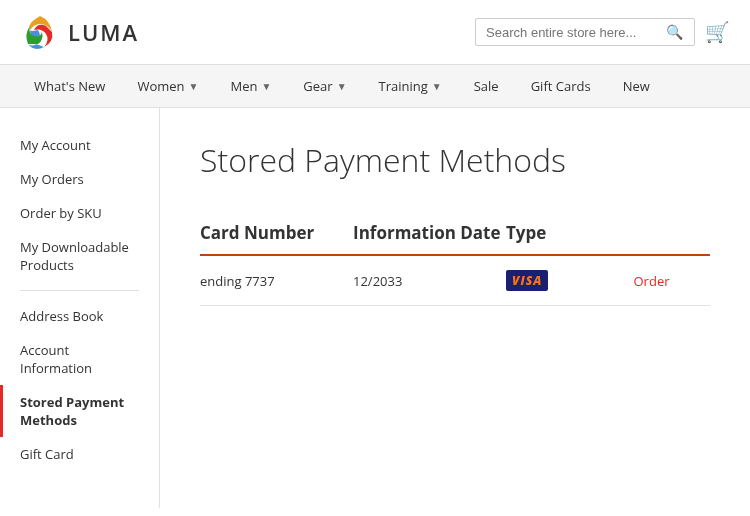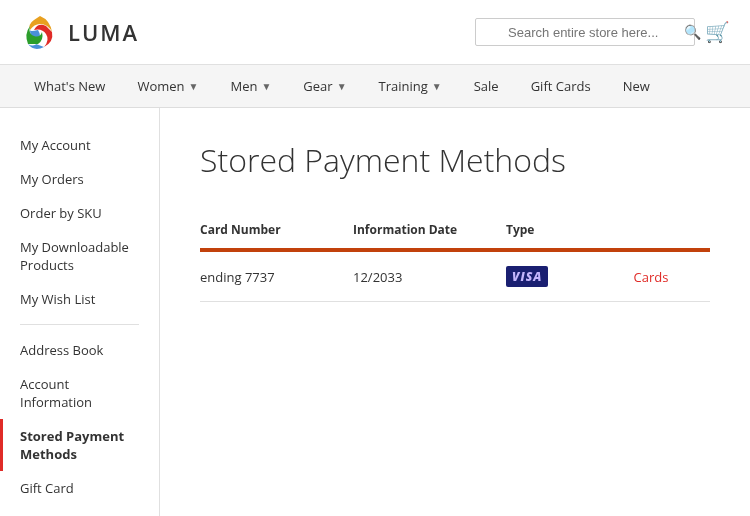--- a/index.html
+++ b/index.html
@@ -43,21 +43,20 @@
       padding: 5px 10px;
       width: 220px;
     }
     .search-box input {
       border: none;
       outline: none;
       font-size: 13px;
       color: #888;
       width: 180px;
       background: transparent;
-      margin-left: 22px;
     }
     .search-icon-btn {
       background: none;
       border: none;
       cursor: pointer;
       color: #666;
       font-size: 14px;
     }
     .cart-icon-btn {
       background: none;
@@ -131,42 +130,42 @@
       margin-bottom: 30px;
     }
 
     
     .payment-table {
       width: 100%;
       border-collapse: collapse;
     }
     .payment-table th {
       text-align: left;
-      font-size: 12px;
+      font-size: 17px;
       font-weight: 700;
       color: #333;
       padding: 10px 0;
-      border-bottom: 4px solid #c2410c;
+      border-bottom: 2px solid #c2410c;
     }
     .payment-table td {
       padding: 14px 0;
       font-size: 13px;
       color: #333;
       border-bottom: 1px solid #e0e0e0;
       vertical-align: middle;
     }
     .col-card { width: 30%; }
     .col-exp { width: 30%; }
     .col-type { width: 25%; }
     .col-action { width: 15%; }
 
     .visa-logo {
       display: inline-block;
       background: #1a1f71;
-      color: #c4b5fd;
+      color: #f97316;
       font-size: 12px;
       font-weight: 900;
       font-style: italic;
       padding: 2px 6px;
       border-radius: 2px;
       letter-spacing: 1px;
     }
     .delete-link {
       color: #e02b27;
       cursor: pointer;
@@ -230,21 +229,20 @@
   </div>
 </nav>
 
 <div class="main-content">
 
   <aside class="sidebar">
     <a class="sidebar-item">My Account</a>
     <a class="sidebar-item">My Orders</a>
     <a class="sidebar-item">Order by SKU</a>
     <a class="sidebar-item">My Downloadable Products</a>
-    <a class="sidebar-item">My Wish List</a>
     <div class="sidebar-divider"></div>
     <a class="sidebar-item">Address Book</a>
     <a class="sidebar-item">Account Information</a>
     <a class="sidebar-item active">Stored Payment Methods</a>
     <a class="sidebar-item">Gift Card</a>
   </aside>
 
   <main class="page-content">
     <h1 class="page-title">Stored Payment Methods</h1>
 
@@ -258,19 +256,19 @@
         </tr>
       </thead>
       <tbody>
         <tr class="table-row">
           <td>ending 7737</td>
           <td>12/2033</td>
           <td>
             <span class="visa-logo">VISA</span>
           </td>
           <td>
-            <span class="delete-link">Cards</span>
+            <span class="delete-link">Order</span>
           </td>
         </tr>
       </tbody>
     </table>
   </main>
 </div>
 
 </body></html>

